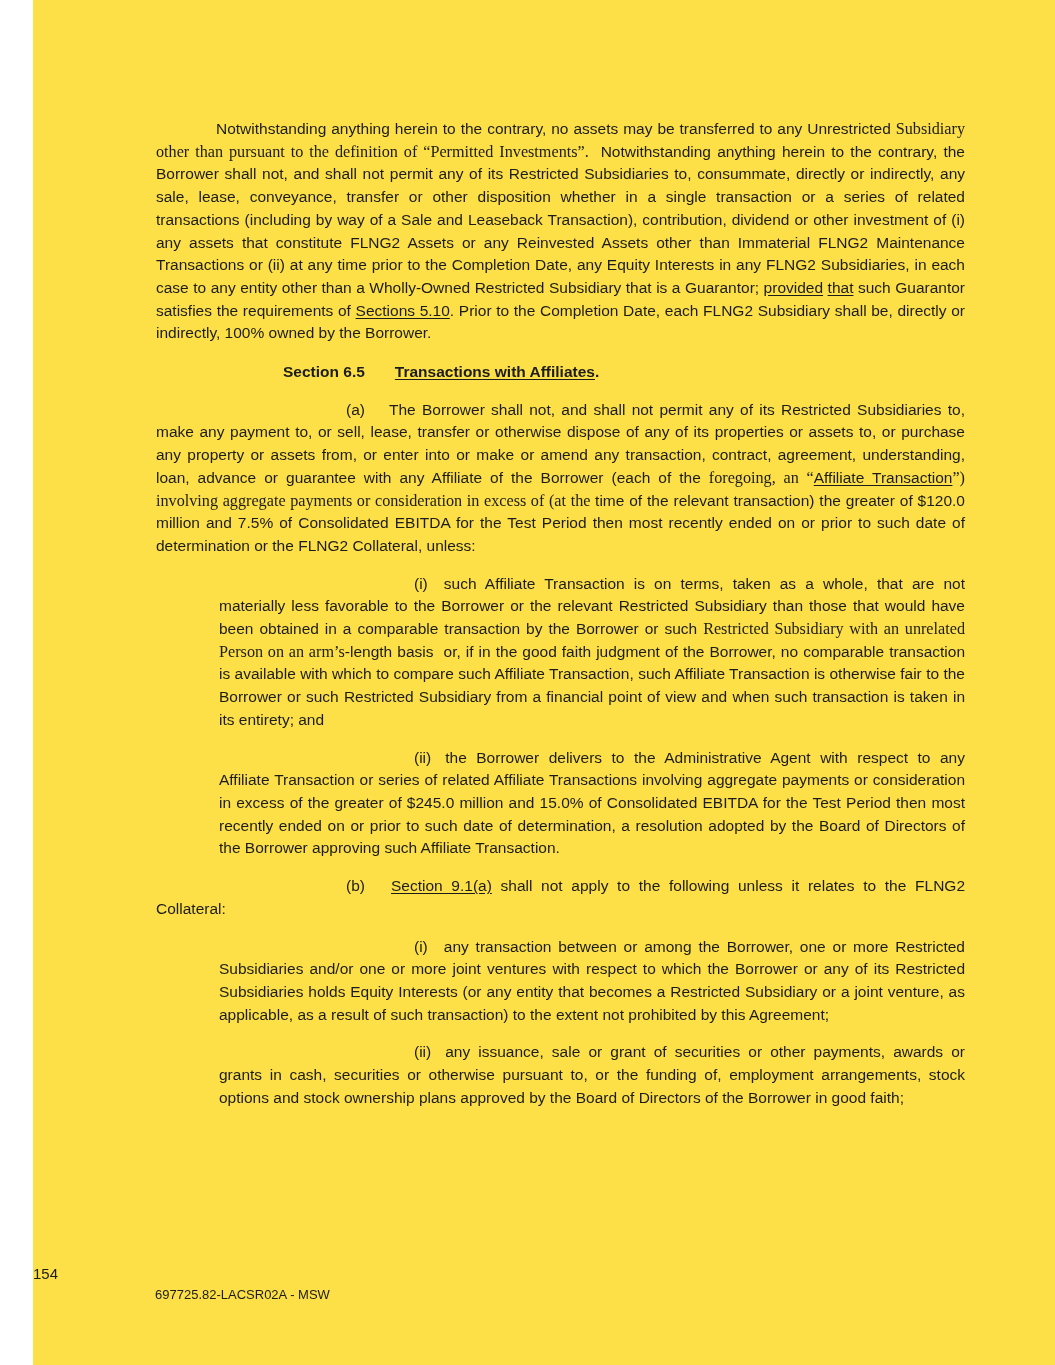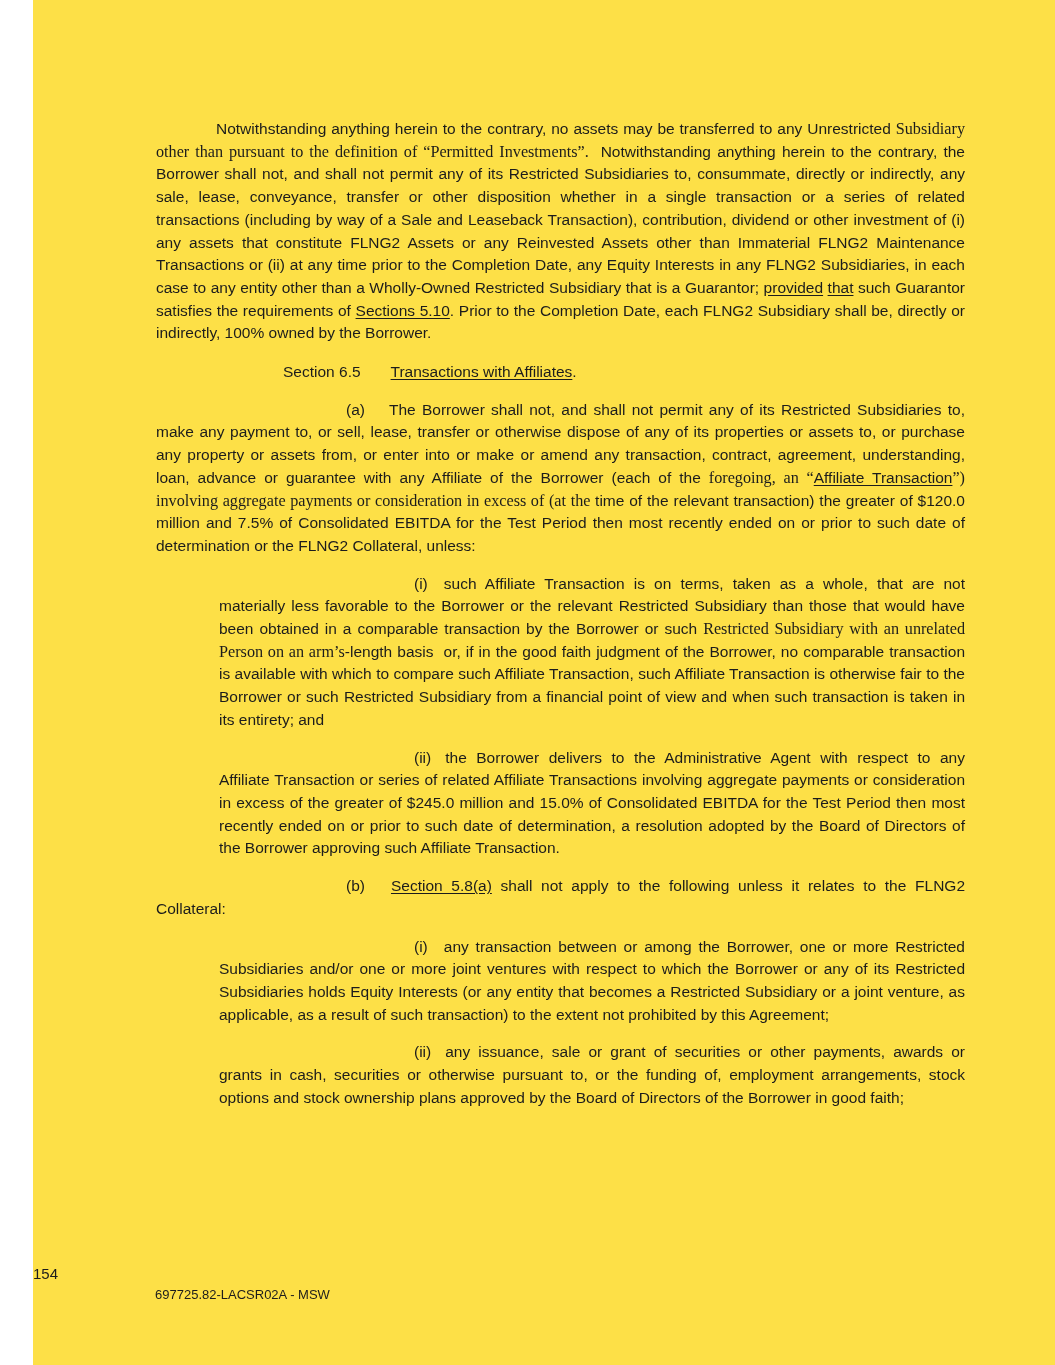--- a/index.html
+++ b/index.html
@@ -22,21 +22,21 @@
     margin-left: 33px;
   }
   .doc-body p.block {
     margin: 15px 0 0 0;
     text-align: justify;
   }
   .doc-body p.block:first-child {
     margin-top: 0;
   }
   p.body-first   { text-indent: 60px; }
-  p.heading      { text-indent: 127px; margin-top: 16px !important; text-align: left; }
+  p.heading      { text-indent: 127px; margin-top: 16px !important; text-align: left; font-weight: bold; }
   p.level-ab     { text-indent: 190px; }
   p.list-item    { margin-left: 63px !important; margin-right: 59px; text-indent: 195px; }
   span.serif     { font-family: "Liberation Serif", serif; font-size: 16.2px; }
   span.u         { text-decoration: underline; text-underline-offset: 2px; }
   span.sp        { display: inline-block; height: 1px; }
   .page-number {
     position: absolute;
     top: 1263px;
     left: 0;
     width: 1055px;
@@ -54,19 +54,19 @@
 </head>
 <body>
 
 <div class="page">
   <div class="doc-body">
       <p class="block body-first"><span>Notwithstanding anything herein to the contrary, no assets may be transferred to any Unrestricted </span><span class="serif">Subsidiary other than pursuant to the definition of “Permitted Investments”.&nbsp; </span><span>Notwithstanding anything herein to the contrary, the Borrower shall not, and shall not permit any of its Restricted Subsidiaries to, consummate, directly or indirectly, any sale, lease, conveyance, transfer or other disposition whether in a single transaction or a series of related transactions (including by way of a Sale and Leaseback Transaction), contribution, dividend or other investment of (i) any assets that constitute FLNG2 Assets or any Reinvested Assets other than Immaterial FLNG2 Maintenance Transactions or (ii) at any time prior to the Completion Date, any Equity Interests in any FLNG2 Subsidiaries, in each case to any entity other than a Wholly-Owned Restricted Subsidiary that is a Guarantor; </span><span class="u">provided</span><span> </span><span class="u">that</span><span> such Guarantor satisfies the requirements of </span><span class="u">Sections 5.10</span><span>. Prior to the Completion Date, each FLNG2 Subsidiary shall be, directly or indirectly, 100% owned by the Borrower.</span></p>
       <p class="block heading"><span>Section 6.5</span><span class="sp" style="width: 30px;"></span><span class="u">Transactions with Affiliates</span><span>.</span></p>
       <p class="block level-ab"><span>(a)</span><span class="sp" style="width: 24px;"></span><span>The Borrower shall not, and shall not permit any of its Restricted Subsidiaries to, make any payment to, or sell, lease, transfer or otherwise dispose of any of its properties or assets to, or purchase any property or assets from, or enter into or make or amend any transaction, contract, agreement, understanding, loan, advance or guarantee with any Affiliate of the Borrower (each of the </span><span class="serif">foregoing, an “</span><span class="u">Affiliate Transaction</span><span class="serif">”) involving aggregate payments or consideration in excess of (at the </span><span>time of the relevant transaction) the greater of $120.0 million and 7.5% of Consolidated EBITDA for the Test Period then most recently ended on or prior to such date of determination or the FLNG2 Collateral, unless:</span></p>
       <p class="block list-item"><span>(i)</span><span class="sp" style="width: 16px;"></span><span>such Affiliate Transaction is on terms, taken as a whole, that are not materially less favorable to the Borrower or the relevant Restricted Subsidiary than those that would have been obtained in a comparable transaction by the Borrower or such </span><span class="serif">Restricted Subsidiary with an unrelated Person on an arm’s</span><span>-length basis&nbsp; or, if in the good faith judgment of the Borrower, no comparable transaction is available with which to compare such Affiliate Transaction, such Affiliate Transaction is otherwise fair to the Borrower or such Restricted Subsidiary from a financial point of view and when such transaction is taken in its entirety; and</span></p>
       <p class="block list-item"><span>(ii)</span><span class="sp" style="width: 14px;"></span><span>the Borrower delivers to the Administrative Agent with respect to any Affiliate Transaction or series of related Affiliate Transactions involving aggregate payments or consideration in excess of the greater of $245.0 million and 15.0% of Consolidated EBITDA for the Test Period then most recently ended on or prior to such date of determination, a resolution adopted by the Board of Directors of the Borrower approving such Affiliate Transaction.</span></p>
-      <p class="block level-ab"><span>(b)</span><span class="sp" style="width: 26px;"></span><span class="u">Section 5.8(a)</span><span> shall not apply to the following unless it relates to the FLNG2 Collateral:</span></p>
+      <p class="block level-ab"><span>(b)</span><span class="sp" style="width: 26px;"></span><span class="u">Section 9.1(a)</span><span> shall not apply to the following unless it relates to the FLNG2 Collateral:</span></p>
       <p class="block list-item"><span>(i)</span><span class="sp" style="width: 16px;"></span><span>any transaction between or among the Borrower, one or more Restricted Subsidiaries and/or one or more joint ventures with respect to which the Borrower or any of its Restricted Subsidiaries holds Equity Interests (or any entity that becomes a Restricted Subsidiary or a joint venture, as applicable, as a result of such transaction) to the extent not prohibited by this Agreement;</span></p>
       <p class="block list-item"><span>(ii)</span><span class="sp" style="width: 14px;"></span><span>any issuance, sale or grant of securities or other payments, awards or grants in cash, securities or otherwise pursuant to, or the funding of, employment arrangements, stock options and stock ownership plans approved by the Board of Directors of the Borrower in good faith;</span></p>
     </div>
   <div class="page-number">154</div>
   <div class="footer-id">697725.82-LACSR02A - MSW</div>
 </div>
 
 </body></html>

